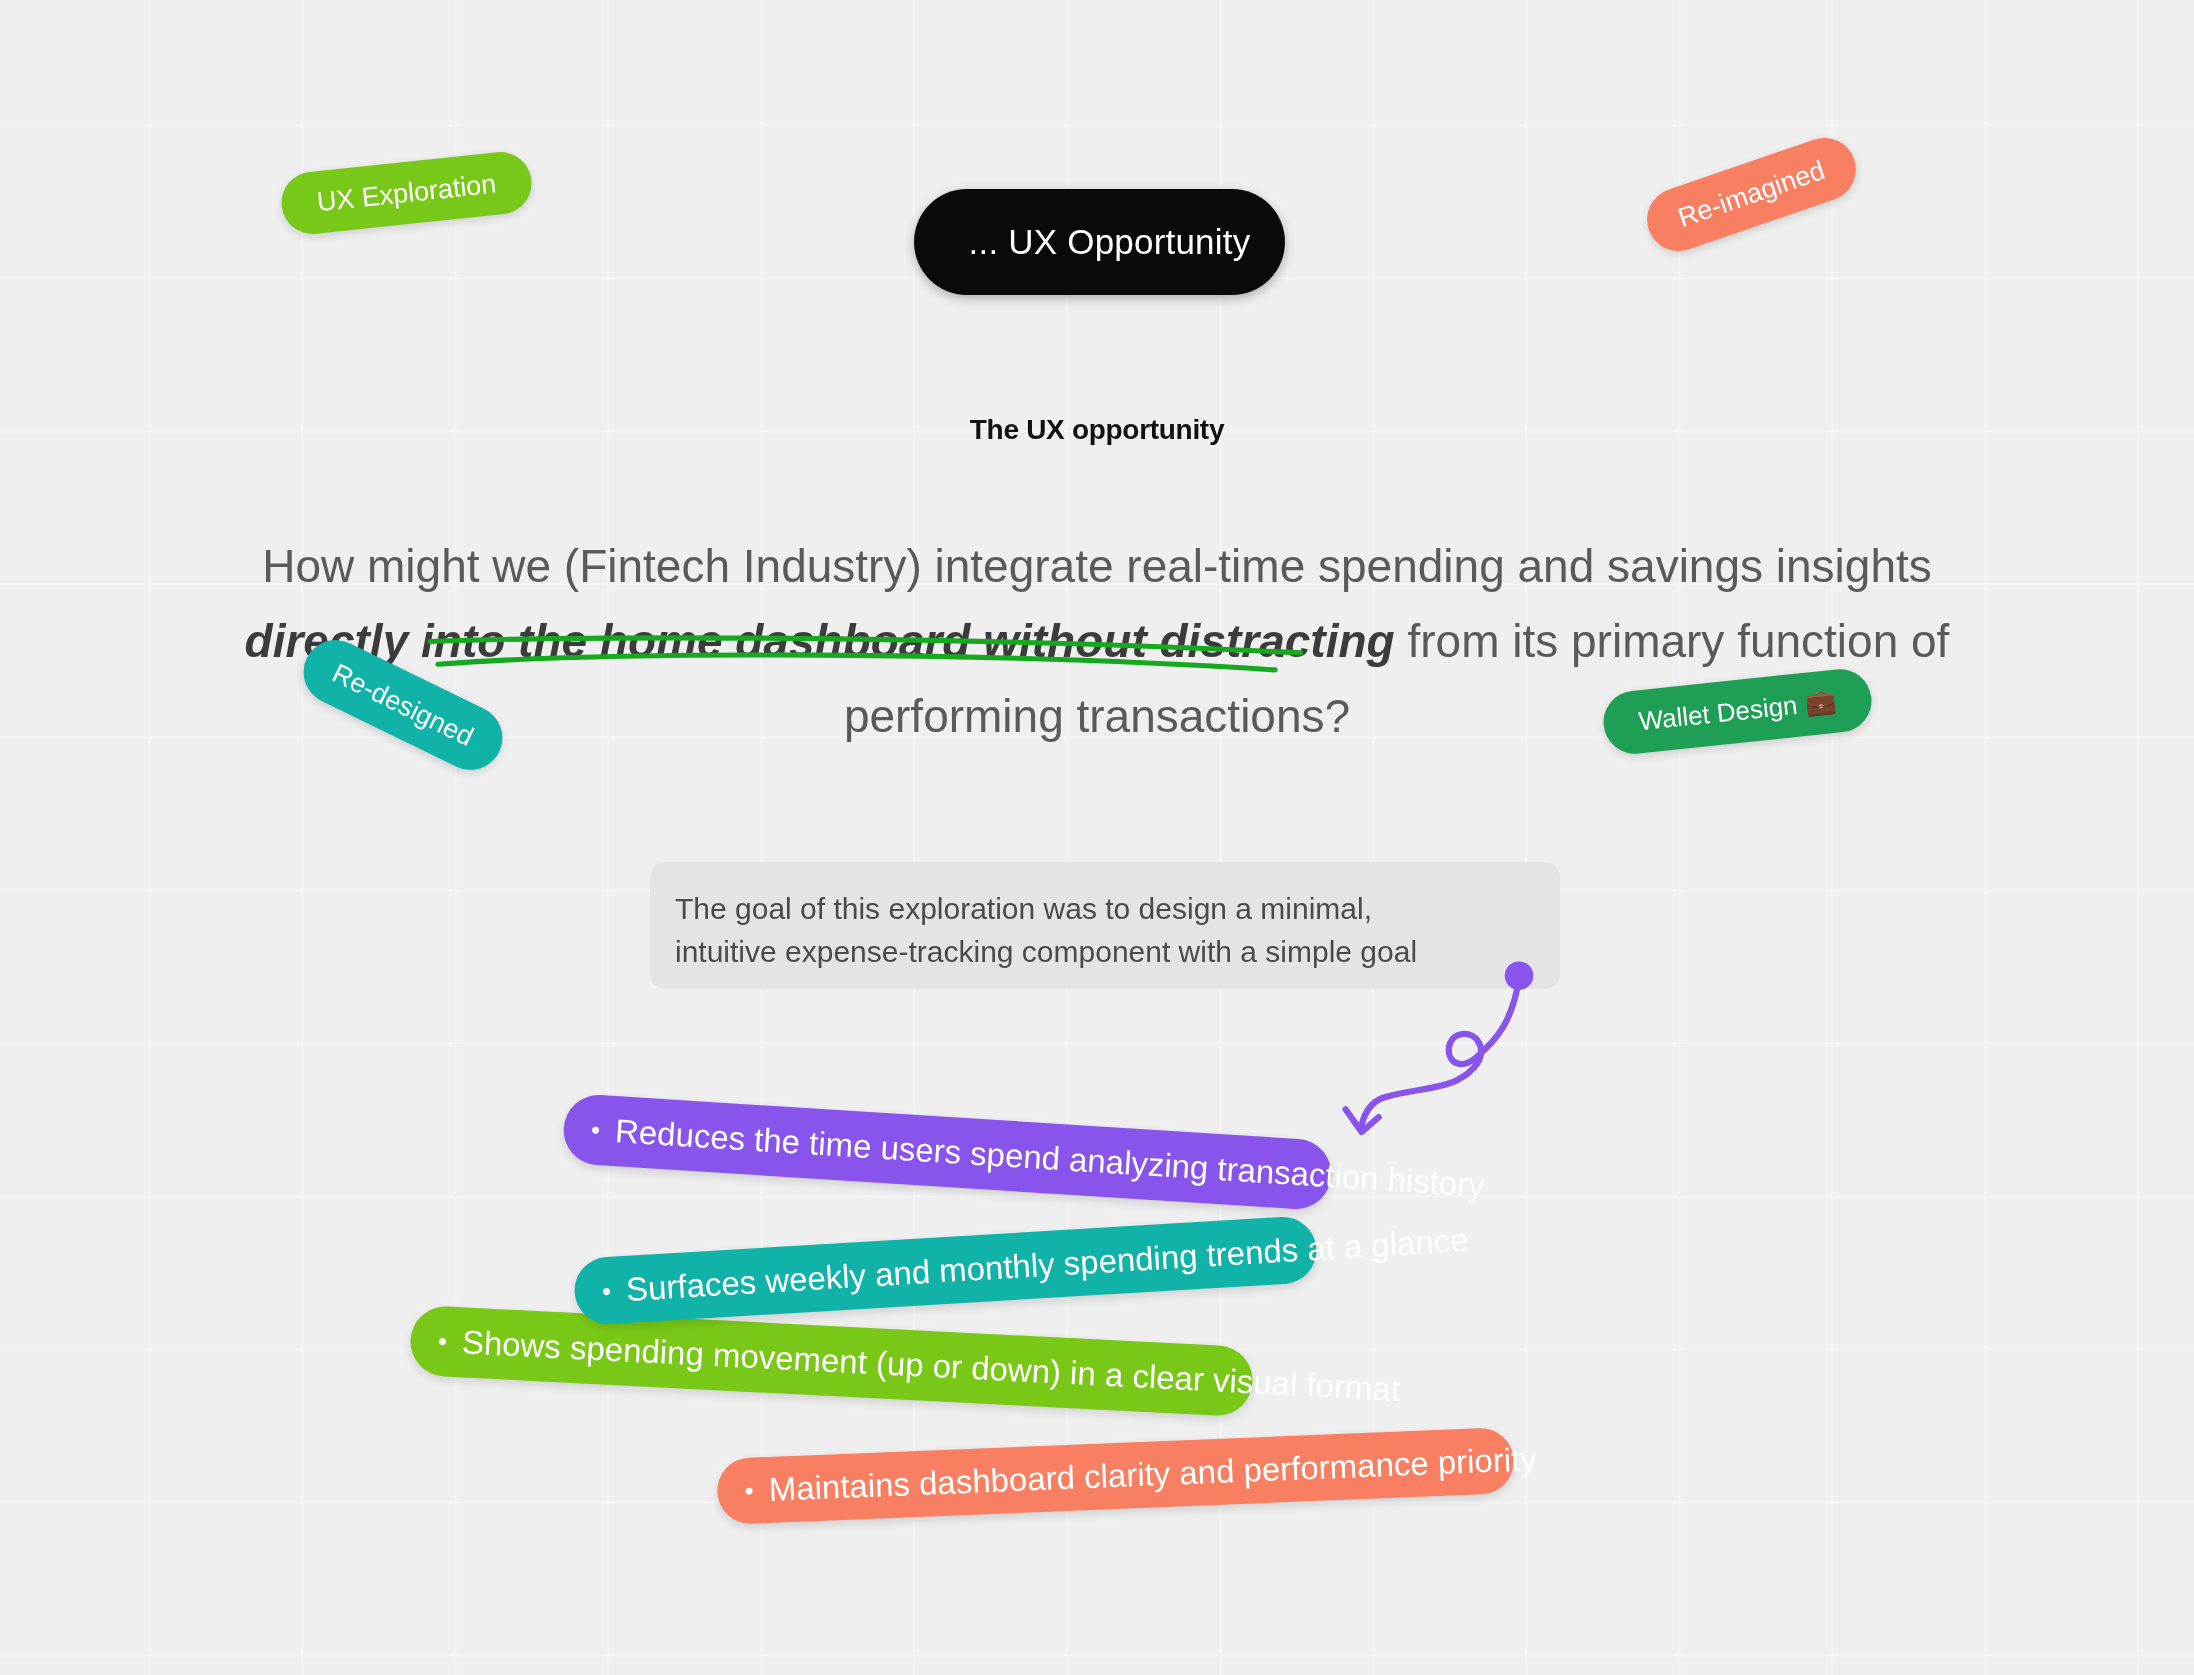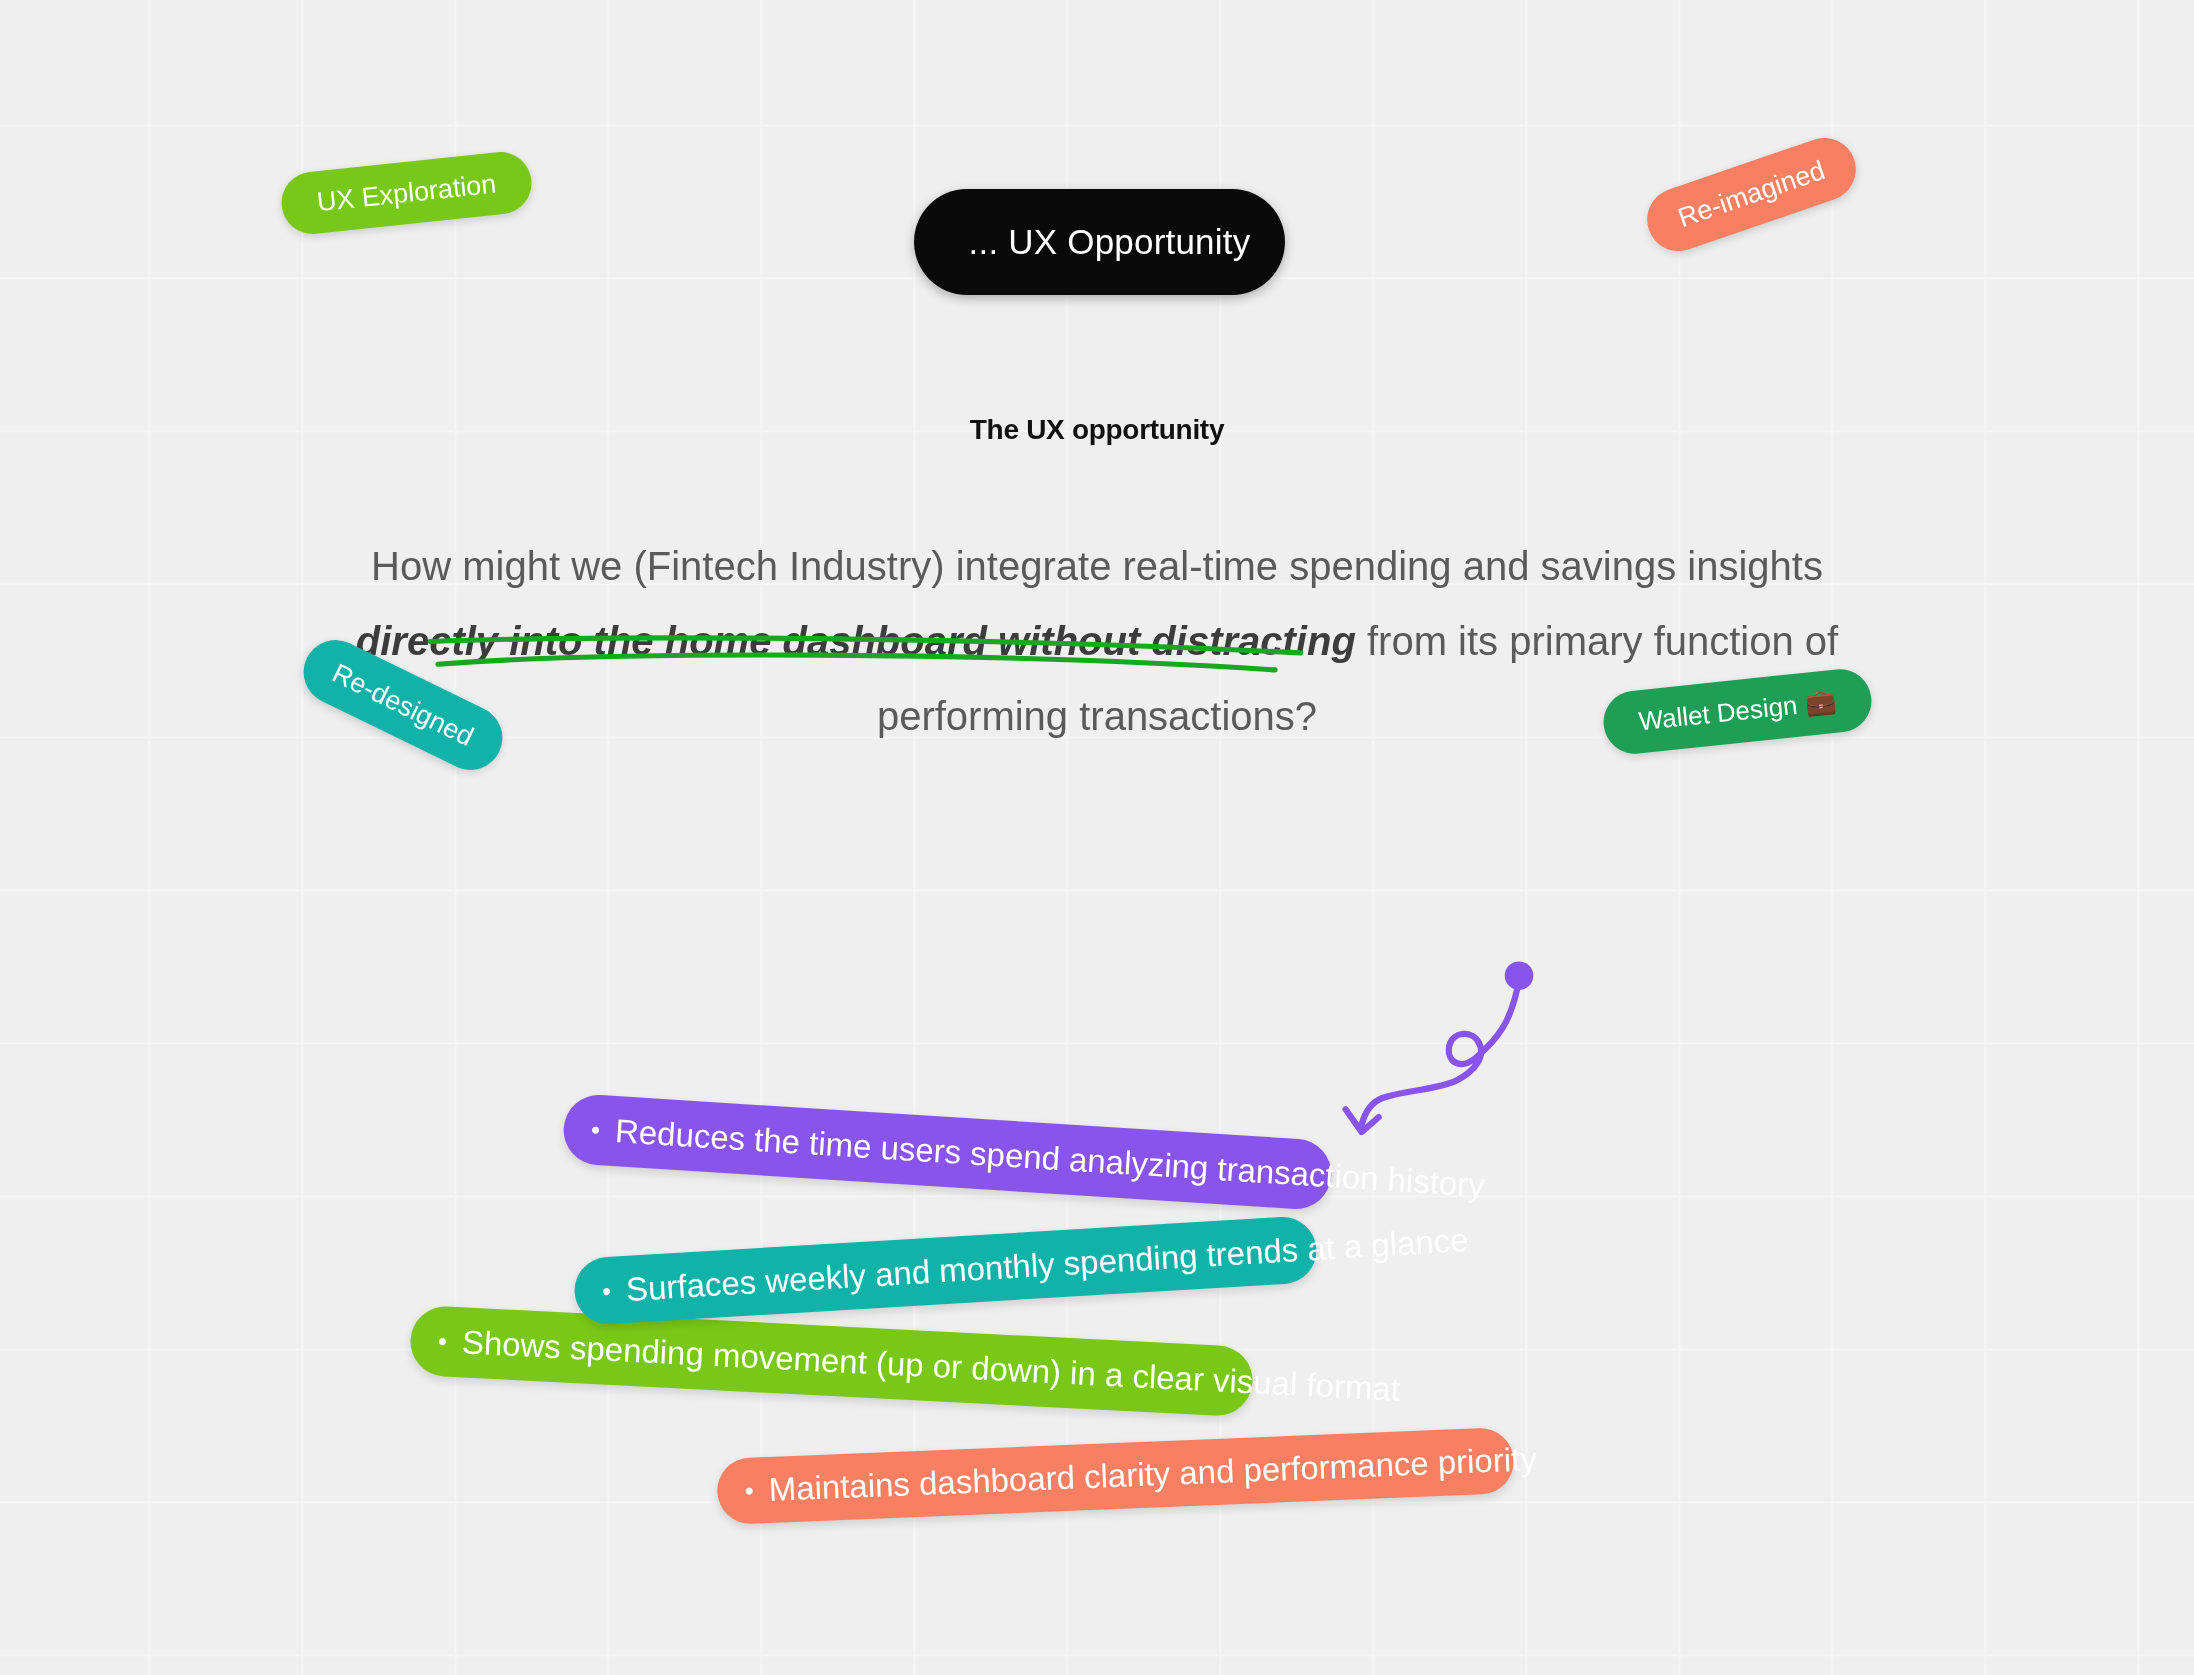--- a/index.html
+++ b/index.html
@@ -85,21 +85,21 @@
     font-size:28px;
     font-weight:bold;
     color:#111111;
     letter-spacing:-0.3px;
   }
   .body-block{
     position:absolute;
     left:0; right:0; top:529px;
     text-align:center;
     color:#5a5a5a;
-    font-size:40px;
+    font-size:46px;
     line-height:75px;
   }
   .body-block .em{
     font-weight:bold;
     font-style:italic;
     color:#3c3c3c;
   }
   .underline-svg{
     position:absolute;
     left:423px; top:629px;
@@ -207,20 +207,24 @@
       <span class="em">directly into the home dashboard without distracting</span><span> from its primary function of</span>
     </div>
     <div>performing transactions?</div>
   </div>
 
   <svg class="underline-svg" viewBox="0 0 1640 95">
     <path d="M8,22 C340,10 980,14 1540,42" fill="none" stroke="#16a81e" stroke-width="9" stroke-linecap="round"></path>
     <path d="M22,62 C330,38 1010,40 1495,72" fill="none" stroke="#16a81e" stroke-width="9" stroke-linecap="round"></path>
   </svg>
 
+  <div class="callout">
+    <div>The goal of this exploration was to design a minimal,</div>
+    <div>intuitive expense-tracking component with a simple goal</div>
+  </div>
 
   <svg class="curly-arrow" viewBox="0 0 420 340">
     <circle cx="338" cy="38" r="25" fill="#8854ec"></circle>
     <path d="M338,44 C326,118 300,150 262,182
              C232,206 210,186 216,160
              C222,136 256,132 268,156
              C280,180 260,206 228,222
              C196,238 140,238 100,252
              C80,259 68,276 62,300" fill="none" stroke="#8854ec" stroke-width="11" stroke-linecap="round" stroke-linejoin="round"></path>
     <path d="M34,272 L62,312 L92,286" fill="none" stroke="#8854ec" stroke-width="11" stroke-linecap="round" stroke-linejoin="round"></path>

